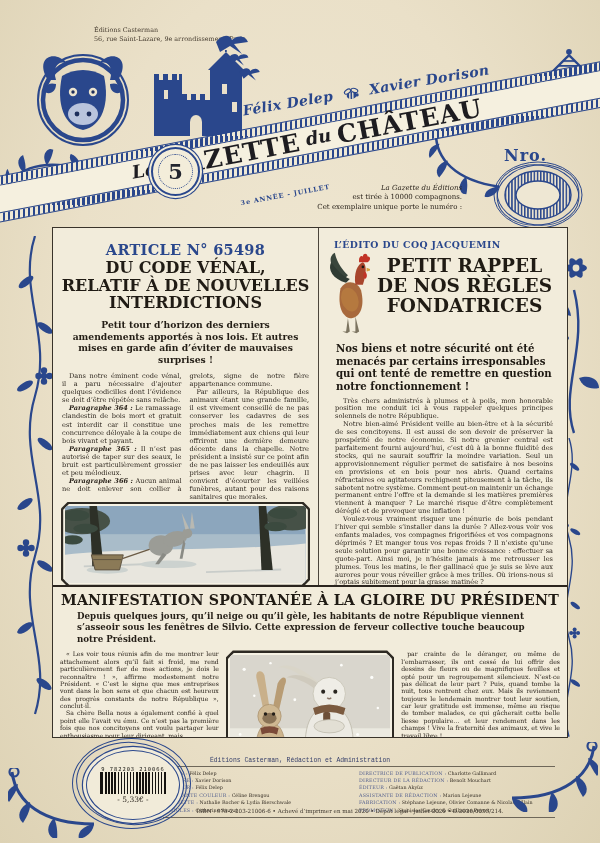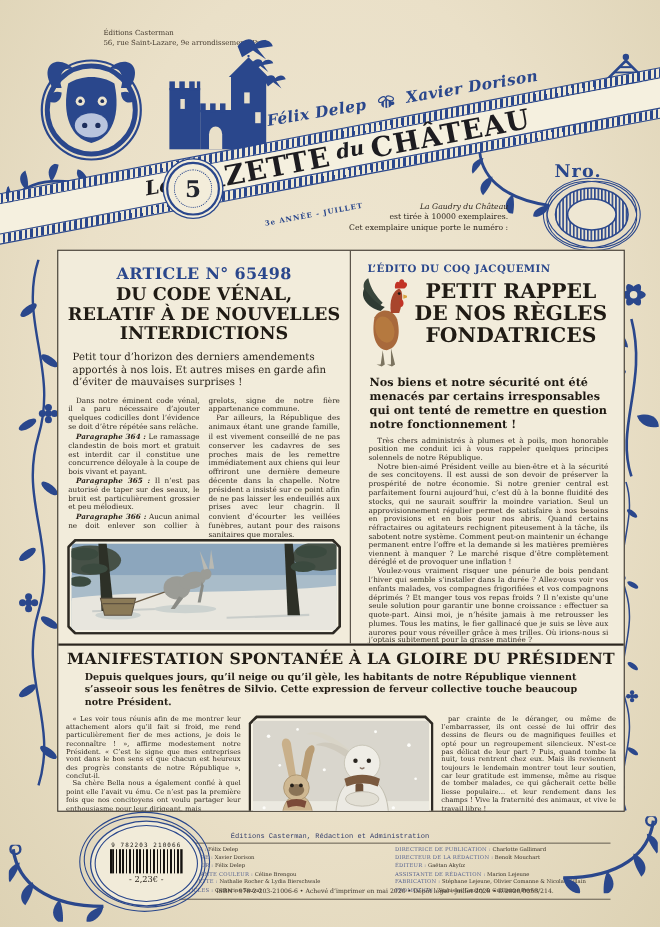--- a/index.html
+++ b/index.html
@@ -32,21 +32,21 @@
   .circ-text{left:290px;top:184px;width:172px;text-align:right;font-size:7px;line-height:1.35;color:#2c251d;z-index:3;}
   
   .mainbox{left:52px;top:227px;width:516px;height:511px;background:#f2ecdb;
         border:1.8px solid #39332a;box-sizing:border-box;z-index:5;}
   .box-cols{position:absolute;top:0;left:0;right:0;height:357px;display:flex;overflow:hidden;}
   .col-left{width:266px;border-right:1.3px solid #4c453b;box-sizing:border-box;
         display:flex;flex-direction:column;overflow:hidden;}
   .col-right{flex:1;overflow:hidden;}
   .kicker{margin-top:13px;text-align:center;color:#2a478c;font-weight:bold;font-size:14.5px;letter-spacing:.3px;}
   .hl{text-align:center;font-weight:bold;font-size:16px;line-height:1.1;color:#201b14;margin:1px 6px 0;}
-  .standfirst{font-weight:normal;font-size:9.2px;text-align:left;margin:7px 13px 6px;line-height:1.28;color:#241e16;}
+  .standfirst{font-weight:bold;font-size:9.2px;text-align:center;margin:7px 13px 6px;line-height:1.28;color:#241e16;}
   .body2col{columns:2;column-gap:8px;padding:0 9px;font-size:6.6px;line-height:1.23;
         text-align:justify;color:#2b241c;}
   .bp{margin:0;text-indent:7px;}
   .lead{font-style:italic;font-weight:bold;}
   .plaque{background:#2e2a23;padding:2.2px;
         clip-path:polygon(7px 0,calc(100% - 7px) 0,100% 7px,100% calc(100% - 7px),calc(100% - 7px) 100%,7px 100%,0 calc(100% - 7px),0 7px);}
   .plaque .inner2{background:#f6f2e4;padding:2px;height:100%;box-sizing:border-box;
         clip-path:polygon(6px 0,calc(100% - 6px) 0,100% 6px,100% calc(100% - 6px),calc(100% - 6px) 100%,6px 100%,0 calc(100% - 6px),0 6px);}
   .illo1{margin:auto 8px 8px;height:92px;}
   .illo1 svg{display:block;width:100%;height:100%;}
@@ -270,22 +270,22 @@
 
   <svg class="abs" style="left:492px;top:160px" width="92" height="70" viewBox="0 0 92 70">
     <ellipse cx="46" cy="35" rx="44" ry="33" fill="none" stroke="#2a478c" stroke-width="1"></ellipse>
     <ellipse cx="46" cy="35" rx="41" ry="30" fill="none" stroke="#2a478c" stroke-width="1" transform="rotate(7 46 35)"></ellipse>
     <ellipse cx="46" cy="35" rx="41" ry="30" fill="none" stroke="#2a478c" stroke-width="1" transform="rotate(-7 46 35)"></ellipse>
     <ellipse cx="46" cy="35" rx="33" ry="24" fill="url(#vstripe)" stroke="#2a478c" stroke-width="1.4"></ellipse>
     <ellipse cx="46" cy="35" rx="22" ry="14" fill="#eee7d3" stroke="#2a478c" stroke-width="1.4"></ellipse>
   </svg>
 
   <div class="abs circ-text">
-    <div style="font-style:italic">La Gaudry du Château</div>
-    <div>est tirée à 10000 exemplaires.</div>
+    <div style="font-style:italic">La Gazette du Éditions</div>
+    <div>est tirée à 10000 compagnons.</div>
     <div>Cet exemplaire unique porte le numéro :</div>
   </div>
 
   <div class="abs mainbox">
     <div class="box-cols">
 
       <div class="col-left">
         <div class="kicker">ARTICLE N° 65498</div>
         <div class="hl">
           <div>DU CODE VÉNAL,</div>
@@ -452,17 +452,17 @@
   </div>
 
   <div class="abs isbn">ISBN : 978-2-203-21006-6 • Achevé d’imprimer en mai 2020 • Dépôt légal : juillet 2020 • D.2020/0053/214.</div>
 
   <div class="abs barcode-stamp">
     <div class="oval" style="left:0;top:0;width:117px;height:89px;"></div>
     <div class="oval" style="left:4px;top:4px;width:109px;height:81px;transform:rotate(5deg);"></div>
     <div class="bc-center">
       <div class="bc-num">9 782203 210066</div>
       <div class="bars"></div>
-      <div class="price">- 2,23€ -</div>
+      <div class="price">- 5,33€ -</div>
     </div>
   </div>
 
 </div>
 
 </body></html>

